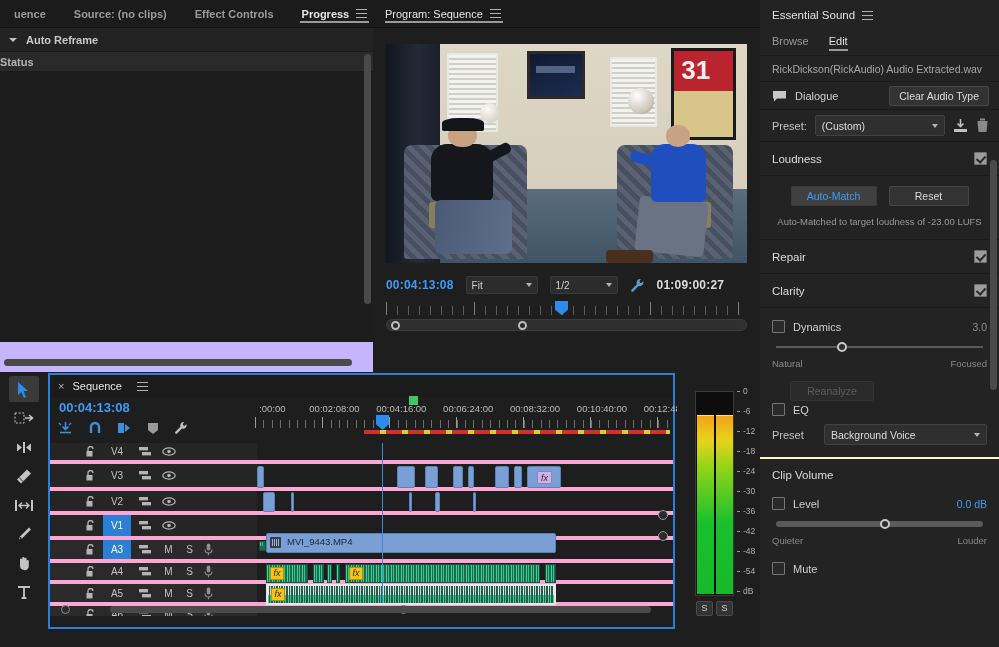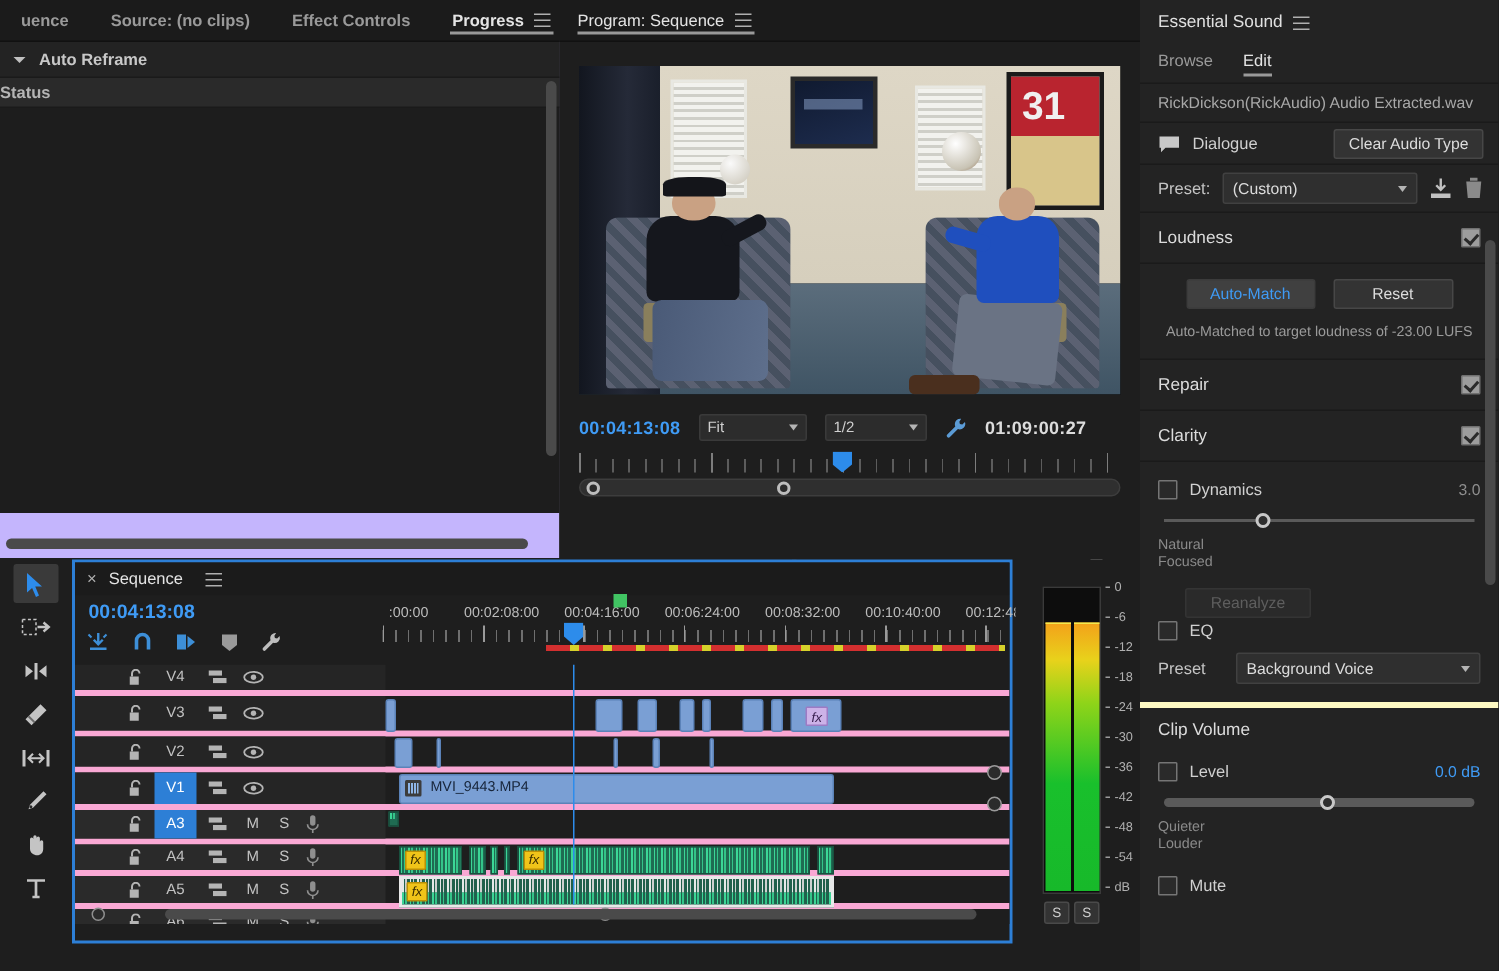--- a/index.html
+++ b/index.html
@@ -475,21 +475,21 @@
   .ctrl-val.blue { color: #3f9bf5; }
   .slider { position: relative; height: 16px; margin-top: 6px; }
   .slider .track {
     position: absolute; left: 4px; right: 4px; top: 7px; height: 2px; background: #5a5a5a;
   }
   .slider .track.thick { height: 6px; top: 5px; border-radius: 3px; background: #5a5a5a; }
   .slider .thumb {
     position: absolute; top: 3px; width: 10px; height: 10px; border-radius: 50%;
     background: #2e2e2e; border: 2px solid #c8c8c8;
   }
-  .range-lbls { display: flex; justify-content: space-between; font-size: 9.5px; color: #8a8a8a; margin-top: 3px; flex-direction: column; }
+  .range-lbls { display: flex; justify-content: space-between; font-size: 9.5px; color: #8a8a8a; margin-top: 3px; }
   .es-scroll {
     position: absolute; right: 2px; width: 7px; border-radius: 4px; background: #4a4a4a;
   }
   svg { display: block; }
 </style>
 </head>
 <body>
 
 <div class="app">
 
@@ -869,21 +869,21 @@
               </svg>
           </span>
           <span class="btn-ico">
             <svg width="14" height="9" viewBox="0 0 14 9">
                 <ellipse cx="7" cy="4.5" rx="6.2" ry="3.6" fill="none" stroke="#b4b4b4" stroke-width="1.2"></ellipse>
                 <circle cx="7" cy="4.5" r="1.8" fill="#b4b4b4"></circle>
               </svg>
           </span>
         </div>
         <div class="trk-body">
-          <div class="clip vid" style="left:9px; top:1px; width:290px; height:20px;">
+          <div class="clip vid" style="left:9px; top:18px; width:290px; height:20px;">
             <span class="clip-icon"></span>
             <span class="clip-label">MVI_9443.MP4</span>
           </div>
           <div class="knob" style="top:-5px; right:-8px;"></div>
           <div class="knob" style="bottom:-5px; right:-8px;"></div>
         </div>
       </div>
 
       <div class="trk audio" style="top:97px; height:23px;">
         <div class="trk-head">
@@ -1164,21 +1164,21 @@
       </div>
       <div class="ctrl-row" style="margin-top:8px;">
         <span class="lbl" style="width:52px;">Preset</span>
         <div class="select" style="flex:1">
           <span>Background Voice</span>
           <span class="sel-chev"></span>
         </div>
       </div>
     </div>
 
-    <div class="sec-header" style="border-top:4px solid #fef9c3; border-bottom:none;">
+    <div class="sec-header" style="border-top:2px solid #fef9c3; border-bottom:none;">
       <span class="sec-title">Clip Volume</span>
     </div>
     <div class="es-block" style="border-bottom:none; padding-top:4px;">
       <div class="ctrl-row">
         <span class="cbx empty"></span>
         <span class="ctrl-lbl">Level</span>
         <span class="ctrl-val blue">0.0 dB</span>
       </div>
       <div class="slider">
         <div class="track thick"></div>

